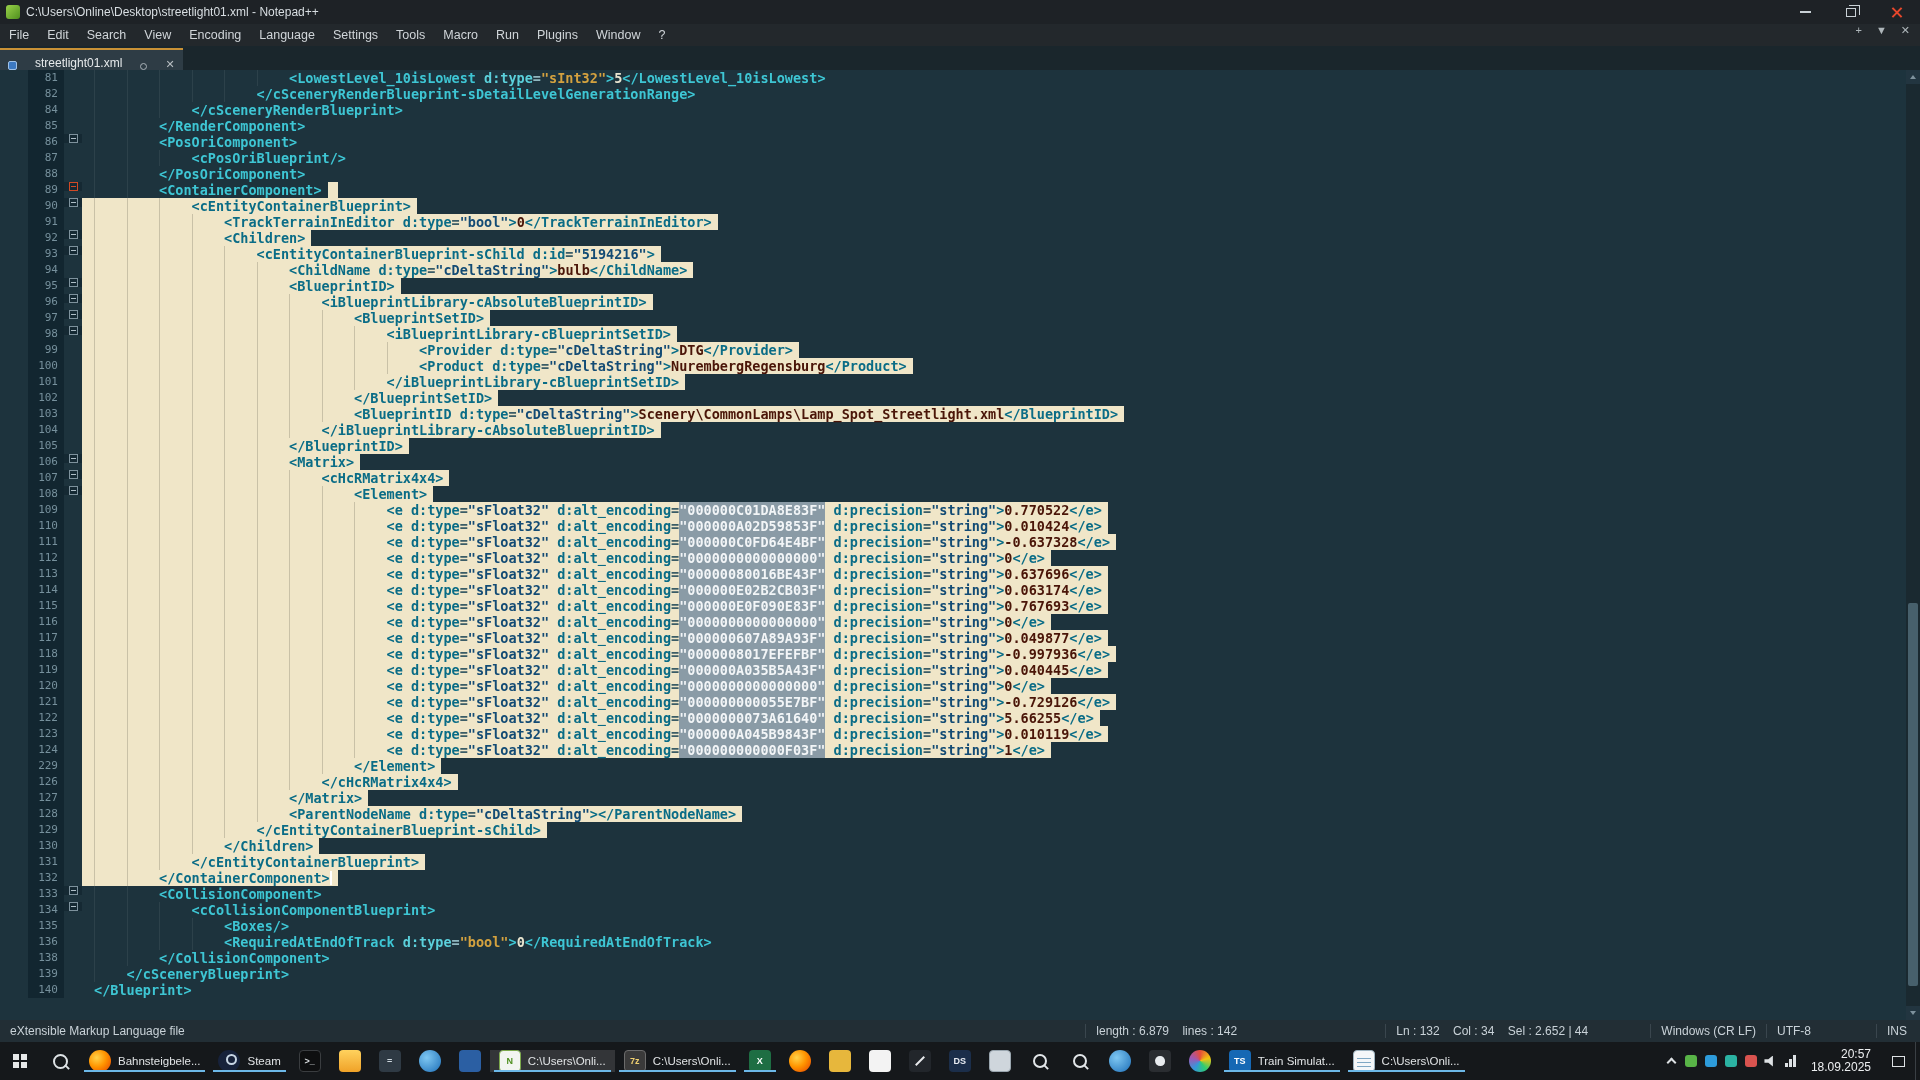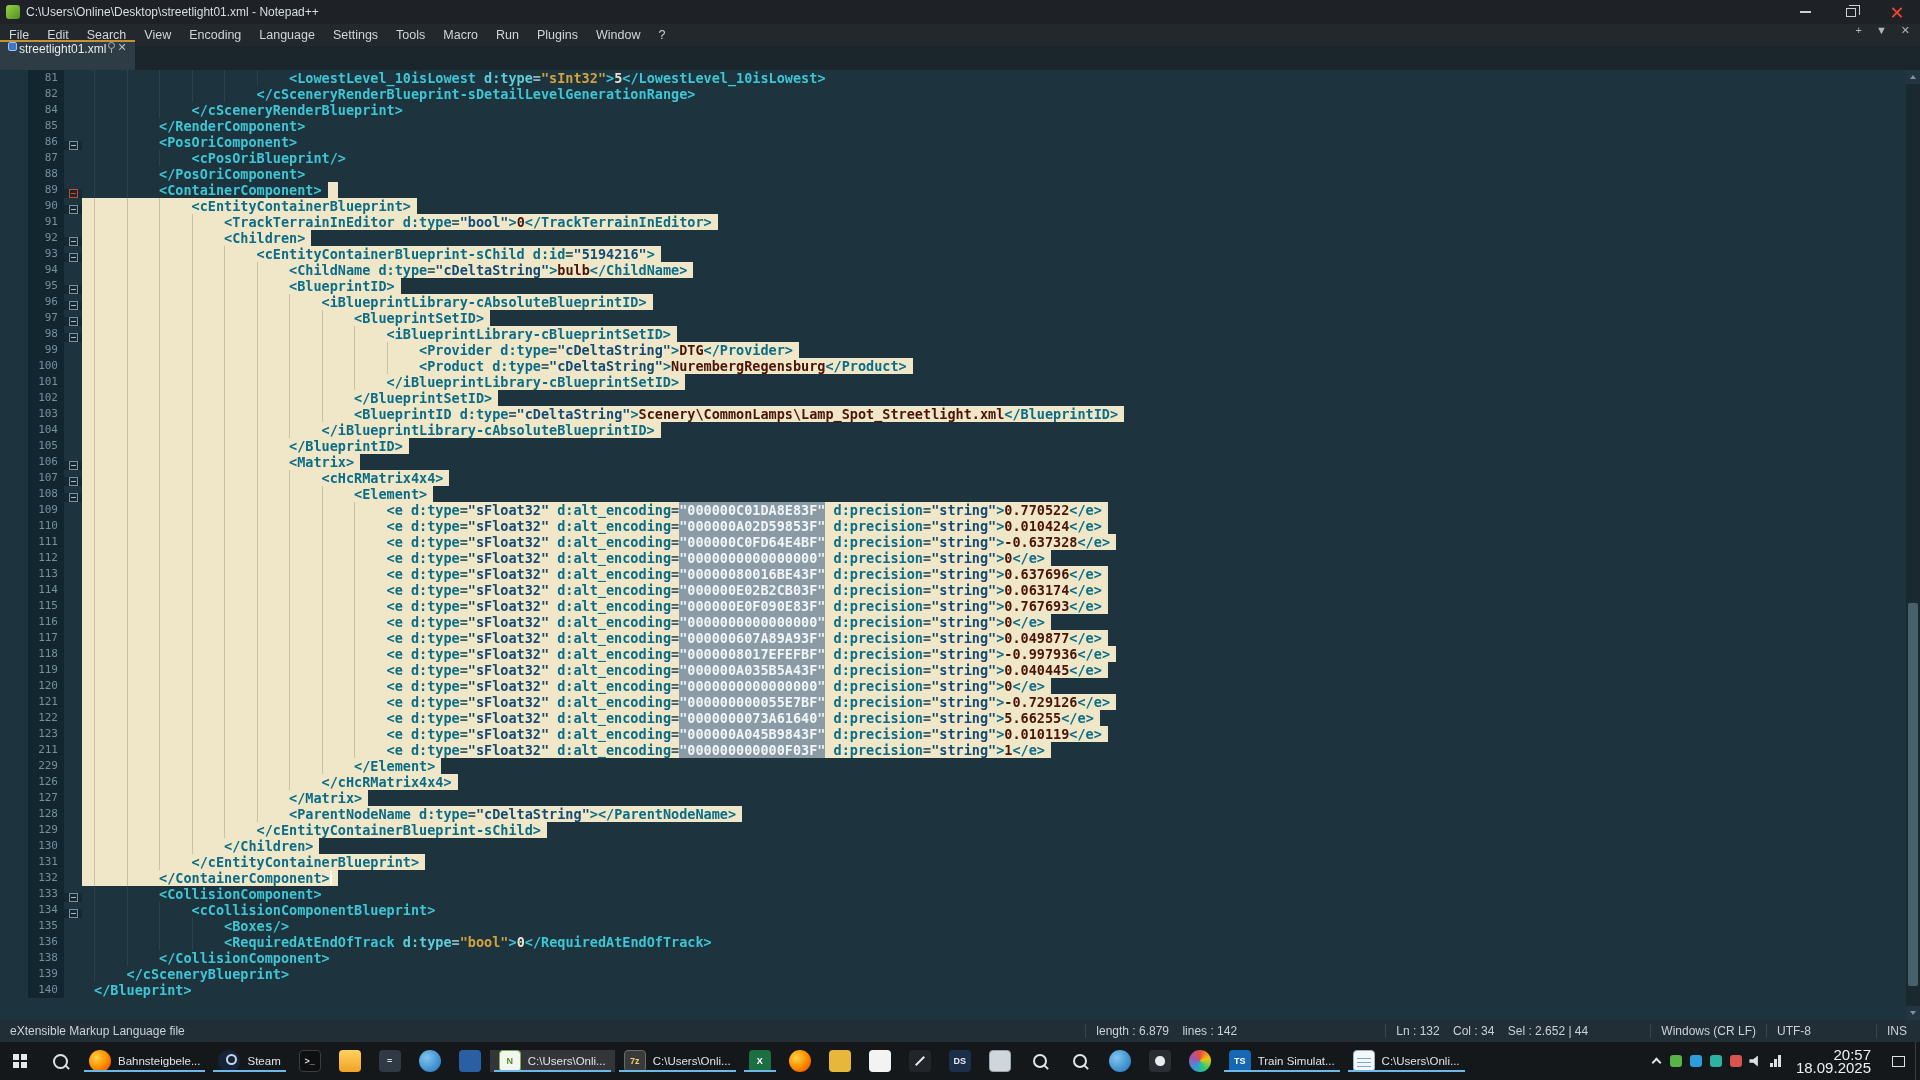--- a/index.html
+++ b/index.html
@@ -30,32 +30,32 @@
   .g-close:before,.g-close:after{content:"";position:absolute;left:5px;top:0;width:2px;height:13px;background:#E8482C}
   .g-close:before{transform:rotate(45deg)}.g-close:after{transform:rotate(-45deg)}
   
   .menubar{height:22px;background:var(--chrome-bg);display:flex;color:#D0D5D9;
            font-size:12.5px;flex:0 0 auto}
   .menu-items{display:flex;height:100%}
   .menu-item{padding:0 9px;display:flex;align-items:center;cursor:default}
   .menu-right{margin-left:auto;display:flex;gap:14px;padding-right:10px;color:#AEB6BA;font-size:11px}
   
   .tabbar{height:24px;background:var(--tabbar-bg);display:flex;align-items:flex-end;flex:0 0 auto}
-  .tab{height:30px;background:var(--tab-bg);border-top:2px solid #C99136;display:flex;align-items:flex-start;
-       gap:2px;padding:0 8px;color:#E6E9EB;font-size:12px}
+  .tab{height:22px;background:var(--tab-bg);border-top:2px solid #C99136;display:flex;align-items:flex-end;
+       gap:18px;padding:0 8px;color:#E6E9EB;font-size:12px}
   .savedisk{width:9px;height:9px;border-radius:2px;background:#3C79C2;border:1px solid #9FC2E8}
   .pin{width:7px;height:7px;border:1px solid #A9B2B8;border-radius:50%;position:relative}
   .pin:after{content:"";position:absolute;left:2px;top:6px;width:1px;height:4px;background:#A9B2B8}
   .tab-x{color:#B8BEC2;font-size:11px;line-height:1}
   
   .editor{flex:1 1 auto;position:relative;background:var(--editor-bg);overflow:hidden;
           font-family:"DejaVu Sans Mono","Liberation Mono",monospace;font-weight:bold;
           font-size:13.5px;line-height:16px}
   .lines{position:absolute;left:0;top:0;right:14px;bottom:0;overflow:hidden}
-  .line{display:flex;height:16px;align-items:flex-end}
+  .line{display:flex;height:16px;align-items:flex-start}
   .m-strip{width:28px;background:var(--gutter-bg);flex:0 0 auto}
   .m-num{width:36px;padding-right:6px;background:var(--gutter-bg);color:#76909C;font-size:11px;
          line-height:16px;text-align:right;font-weight:normal;flex:0 0 auto}
   .m-fold{width:18px;background:var(--fold-bg);flex:0 0 auto;position:relative;display:flex;
           align-items:center;justify-content:center}
   .m-fold:before{content:"";position:absolute;left:8px;top:0;bottom:0;width:1px;background:rgba(255,255,255,.10)}
   .foldbox{width:9px;height:9px;border:1px solid #7E929D;background:var(--fold-bg);position:relative;z-index:1}
   .foldbox:after{content:"";position:absolute;left:1px;top:3px;width:5px;height:1px;background:#AEBEC7}
   .foldbox.hot{border-color:#D04A26}
   .foldbox.hot:after{background:#D04A26}
@@ -132,21 +132,21 @@
           background-image:repeating-linear-gradient(#F4F7F9 0 3px,#7FA8C4 3px 4px);background-size:14px 16px;background-position:3px 4px;background-repeat:no-repeat}
   .tray{margin-left:auto;display:flex;align-items:center;padding-right:0}
   .tr-chev{width:18px;height:100%;display:flex;align-items:center;justify-content:center}
   .tr-chev i{width:7px;height:7px;border-left:2px solid #DDE1E4;border-top:2px solid #DDE1E4;transform:rotate(45deg);margin-top:3px}
   .tr-ico{width:20px;height:38px;display:flex;align-items:center;justify-content:center}
   .tr-dot{width:12px;height:12px;border-radius:3px}
   .tr-vol{width:13px;height:11px;background:#DDE1E4;clip-path:polygon(0 35%,30% 35%,65% 0,65% 100%,30% 65%,0 65%)}
   .tr-net{display:flex;align-items:flex-end;gap:1px;height:12px}
   .tr-net b{width:3px;background:#DDE1E4}
   .tr-net b:nth-child(1){height:4px}.tr-net b:nth-child(2){height:8px}.tr-net b:nth-child(3){height:12px}
-  .clock{text-align:right;font-size:15px;line-height:13px;padding:0 10px;color:#EDEFF1}
+  .clock{text-align:right;font-size:12px;line-height:13px;padding:0 10px;color:#EDEFF1}
   .notif{width:34px;height:38px;display:flex;align-items:center;justify-content:center}
   .notif i{width:13px;height:11px;border:1px solid #DDE1E4;display:block}
   .sliver{width:5px;height:38px;border-left:1px solid #3A3F44}
 </style>
 </head>
 <body>
 
 <div class="screen">
 
   <div class="titlebar">
@@ -471,21 +471,21 @@
           <span class="code sel"><span class="ind"></span><span class="ind"></span><span class="ind"></span><span class="ind"></span><span class="ind"></span><span class="ind"></span><span class="ind"></span><span class="ind"></span><span class="ind"></span><span class="tk-tag">&lt;e</span><span class="tk-attr"> d:type</span><span class="tk-eq">=</span><span class="tk-str">"sFloat32"</span><span class="tk-attr"> d:alt_encoding</span><span class="tk-eq">=</span><span class="tk-hex">"0000000073A61640"</span><span class="tk-attr"> d:precision</span><span class="tk-eq">=</span><span class="tk-str">"string"</span><span class="tk-tag">&gt;</span><span class="tk-txt">5.66255</span><span class="tk-tag">&lt;/e</span><span class="tk-tag">&gt;</span></span>
         </div>
         <div class="line">
           <span class="m-strip"></span>
           <span class="m-num">123</span>
           <span class="m-fold"></span>
           <span class="code sel"><span class="ind"></span><span class="ind"></span><span class="ind"></span><span class="ind"></span><span class="ind"></span><span class="ind"></span><span class="ind"></span><span class="ind"></span><span class="ind"></span><span class="tk-tag">&lt;e</span><span class="tk-attr"> d:type</span><span class="tk-eq">=</span><span class="tk-str">"sFloat32"</span><span class="tk-attr"> d:alt_encoding</span><span class="tk-eq">=</span><span class="tk-hex">"000000A045B9843F"</span><span class="tk-attr"> d:precision</span><span class="tk-eq">=</span><span class="tk-str">"string"</span><span class="tk-tag">&gt;</span><span class="tk-txt">0.010119</span><span class="tk-tag">&lt;/e</span><span class="tk-tag">&gt;</span></span>
         </div>
         <div class="line">
           <span class="m-strip"></span>
-          <span class="m-num">211</span>
+          <span class="m-num">124</span>
           <span class="m-fold"></span>
           <span class="code sel"><span class="ind"></span><span class="ind"></span><span class="ind"></span><span class="ind"></span><span class="ind"></span><span class="ind"></span><span class="ind"></span><span class="ind"></span><span class="ind"></span><span class="tk-tag">&lt;e</span><span class="tk-attr"> d:type</span><span class="tk-eq">=</span><span class="tk-str">"sFloat32"</span><span class="tk-attr"> d:alt_encoding</span><span class="tk-eq">=</span><span class="tk-hex">"000000000000F03F"</span><span class="tk-attr"> d:precision</span><span class="tk-eq">=</span><span class="tk-str">"string"</span><span class="tk-tag">&gt;</span><span class="tk-txt">1</span><span class="tk-tag">&lt;/e</span><span class="tk-tag">&gt;</span></span>
         </div>
         <div class="line">
           <span class="m-strip"></span>
           <span class="m-num">229</span>
           <span class="m-fold"></span>
           <span class="code sel"><span class="ind"></span><span class="ind"></span><span class="ind"></span><span class="ind"></span><span class="ind"></span><span class="ind"></span><span class="ind"></span><span class="ind"></span><span class="tk-tag">&lt;/Element</span><span class="tk-tag">&gt;</span></span>
         </div>
         <div class="line">

